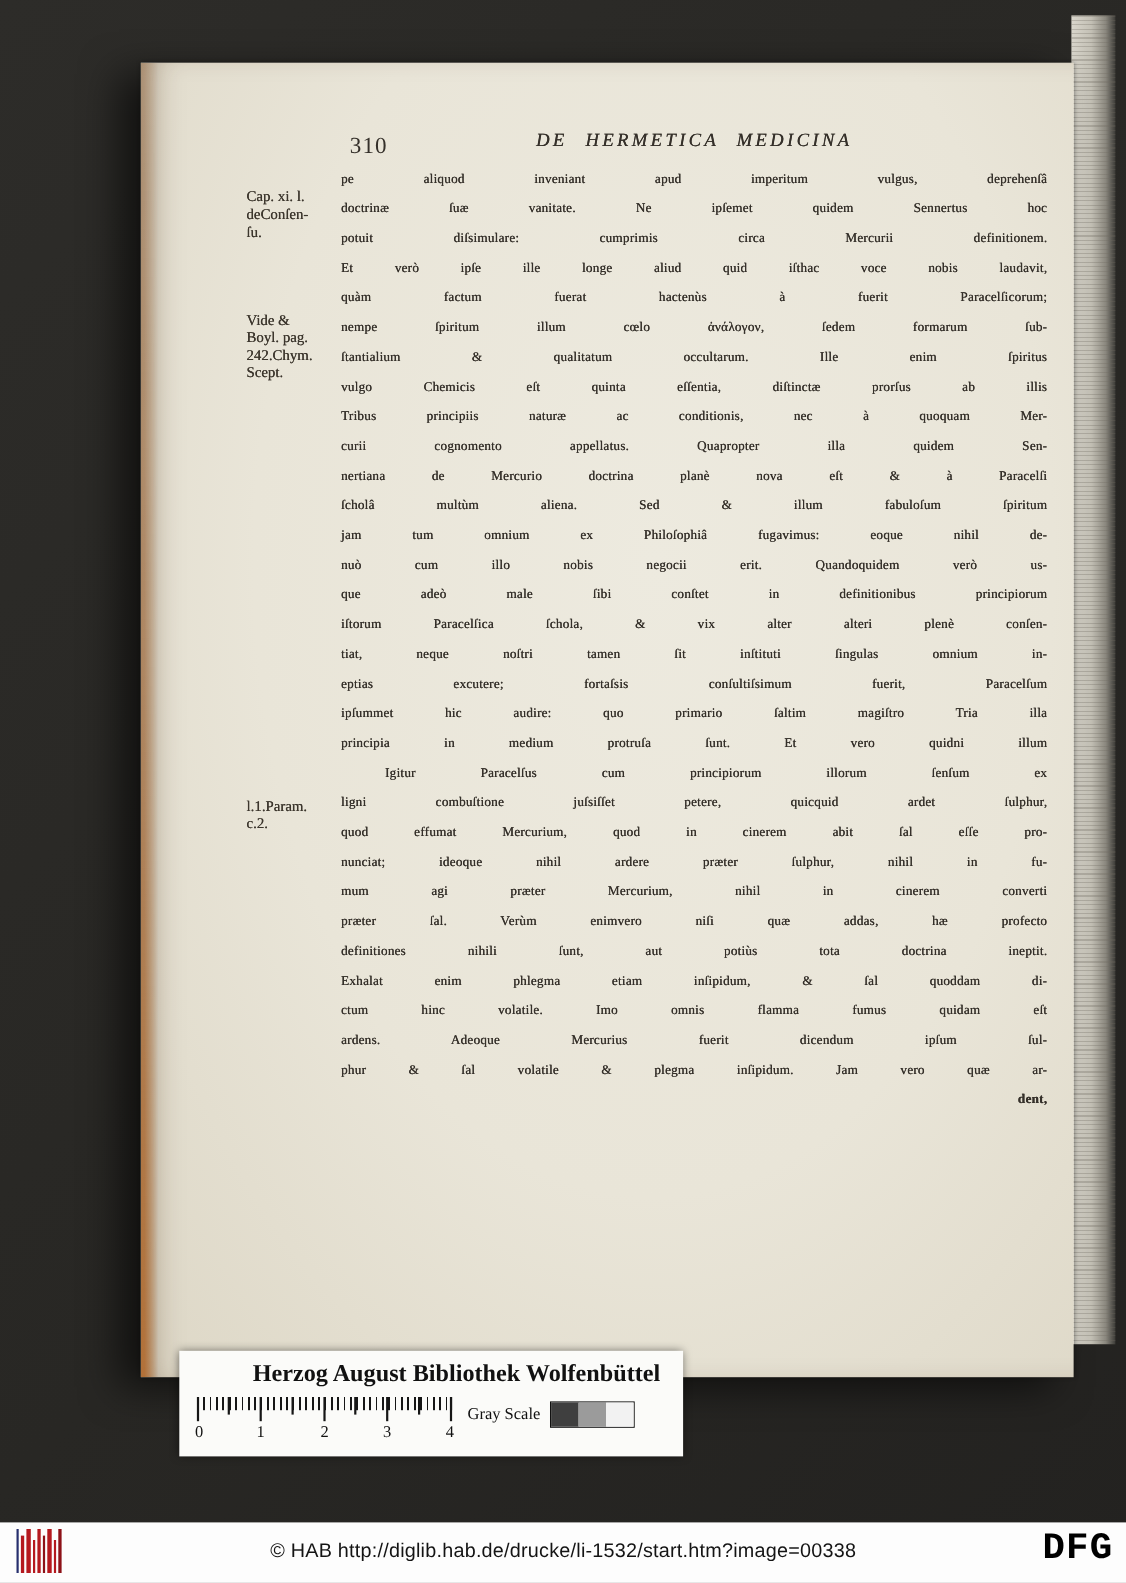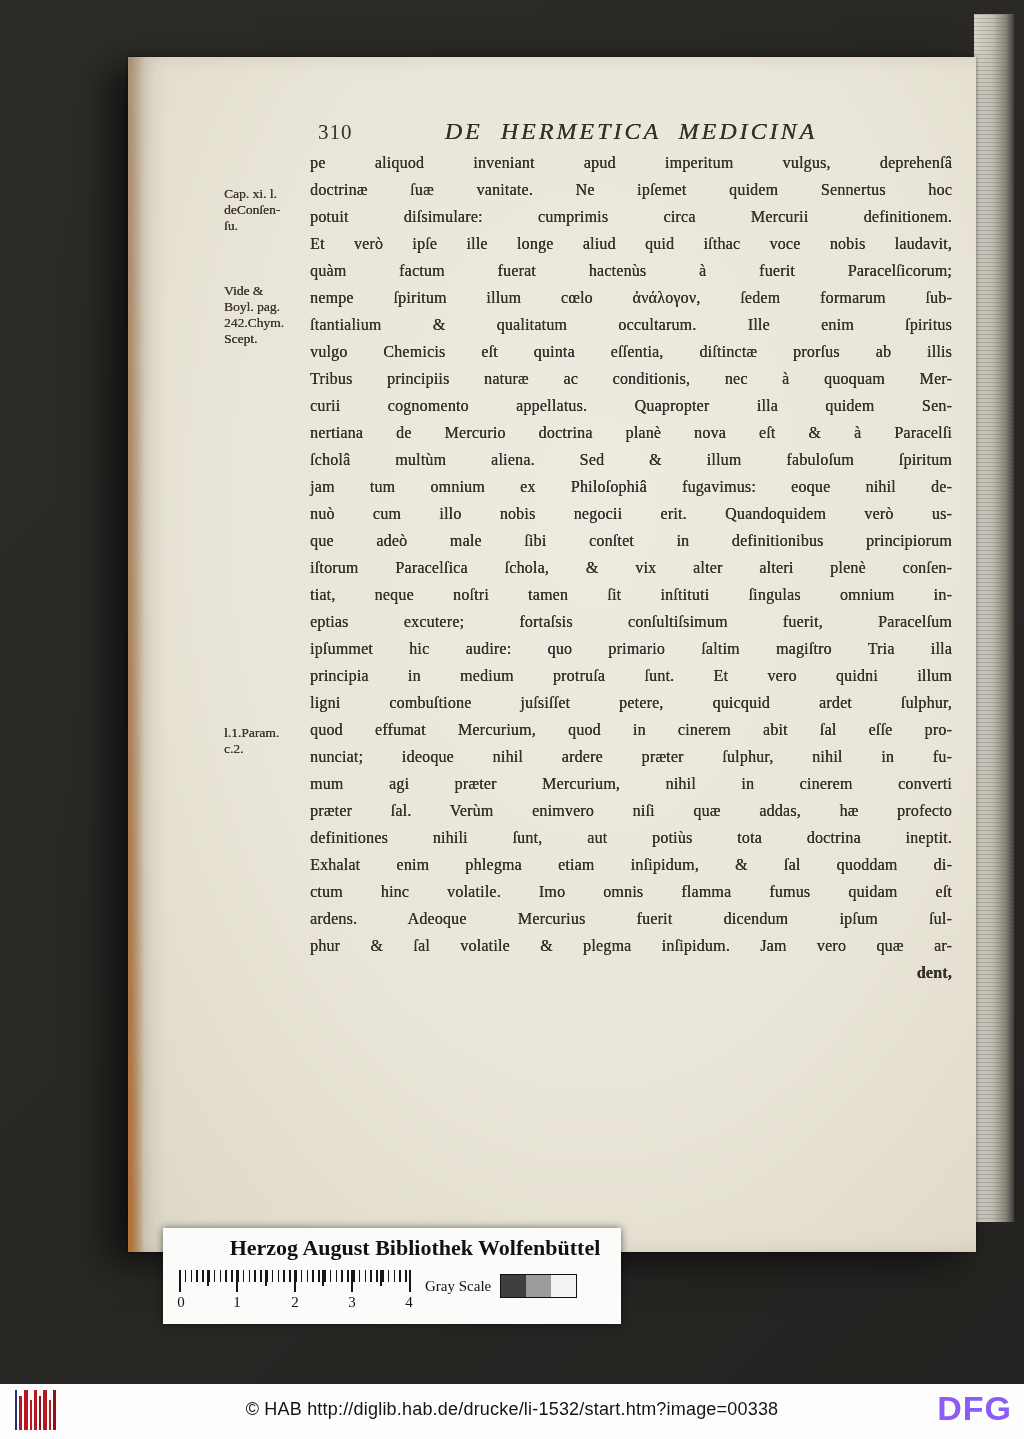--- a/index.html
+++ b/index.html
@@ -30,40 +30,40 @@
     -webkit-mask-image:linear-gradient(to right,#000 20%,transparent 100%);
             mask-image:linear-gradient(to right,#000 20%,transparent 100%);
   }
 
   .ink { color:#35302a; }
 
   .header-row { position:absolute; left:182px; top:61px; width:642px; height:28px; }
   .page-number { position:absolute; left:8px; top:2px; font-size:21px; letter-spacing:1px; }
   .running-title {
     position:absolute; left:0; width:100%; text-align:center;
-    font-style:italic; font-size:24px; letter-spacing:3px; word-spacing:9px;
+    font-style:italic; font-size:17px; letter-spacing:3px; word-spacing:9px;
     text-shadow:0.2px 0 currentColor;
   }
 
   .body-block {
     position:absolute; left:182px; top:92px; width:642px;
-    font-size:16px; line-height:27px; letter-spacing:.2px;
+    font-size:12px; line-height:27px; letter-spacing:.2px;
     text-shadow:0.2px 0 currentColor;
   }
   .body-line { text-align:justify; text-align-last:justify; }
   .body-line.end { text-align-last:left; }
   .body-line.indent { text-indent:40px; }
   .body-line.catchword { text-align-last:right;font-weight:bold; }
 
   .margin-note {
     position:absolute; left:96px; width:80px;
     font-size:13.5px; line-height:16px; color:#3c362d;
     text-shadow:0.2px 0 currentColor;
   }
-  .note-0 { top:129px; }
+  .note-0 { top:114px; }
   .note-1 { top:226px; }
   .note-2 { top:668px; }
   .note-line { white-space:nowrap; }
 
   
   .label-card {
     position:absolute; left:163px; top:1228px; width:458px; height:96px;
     background:#fbfbf9; box-shadow:0 0 8px rgba(0,0,0,.55);
   }
   .label-title {
@@ -157,20 +157,21 @@
         <div class="body-line">nertiana de Mercurio doctrina planè nova eſt &amp; à Paracelſi</div>
         <div class="body-line">ſcholâ multùm aliena. Sed &amp; illum fabuloſum ſpiritum</div>
         <div class="body-line">jam tum omnium ex Philoſophiâ fugavimus: eoque nihil de-</div>
         <div class="body-line">nuò cum illo nobis negocii erit. Quandoquidem verò us-</div>
         <div class="body-line">que adeò male ſibi conſtet in definitionibus principiorum</div>
         <div class="body-line">iſtorum Paracelſica ſchola, &amp; vix alter alteri plenè conſen-</div>
         <div class="body-line">tiat, neque noſtri tamen ſit inſtituti ſingulas omnium in-</div>
         <div class="body-line">eptias excutere; fortaſsis conſultiſsimum fuerit, Paracelſum</div>
         <div class="body-line">ipſummet hic audire: quo primario ſaltim magiſtro Tria illa</div>
         <div class="body-line">principia in medium protruſa ſunt. Et vero quidni illum</div>
+        <div class="body-line indent">Igitur Paracelſus cum principiorum illorum ſenſum ex</div>
         <div class="body-line">ligni combuſtione juſsiſſet petere, quicquid ardet ſulphur,</div>
         <div class="body-line">quod effumat Mercurium, quod in cinerem abit ſal eſſe pro-</div>
         <div class="body-line">nunciat; ideoque nihil ardere præter ſulphur, nihil in fu-</div>
         <div class="body-line">mum agi præter Mercurium, nihil in cinerem converti</div>
         <div class="body-line">præter ſal. Verùm enimvero niſi quæ addas, hæ profecto</div>
         <div class="body-line">definitiones nihili ſunt, aut potiùs tota doctrina ineptit.</div>
         <div class="body-line">Exhalat enim phlegma etiam inſipidum, &amp; ſal quoddam di-</div>
         <div class="body-line">ctum hinc volatile. Imo omnis flamma fumus quidam eſt</div>
         <div class="body-line">ardens. Adeoque Mercurius fuerit dicendum ipſum ſul-</div>
         <div class="body-line">phur &amp; ſal volatile &amp; plegma inſipidum. Jam vero quæ ar-</div>
@@ -217,16 +218,16 @@
       <span class="cbar"></span>
       <span class="cbar"></span>
       <span class="cbar"></span>
       <span class="cbar"></span>
       <span class="cbar"></span>
       <span class="cbar"></span>
       <span class="cbar"></span>
       <span class="cbar"></span>
     </div>
     <div class="copyright">© HAB http://diglib.hab.de/drucke/li-1532/start.htm?image=00338</div>
-    <div class="dfg" style="color: #8b5cf6;">DFG</div>
+    <div class="dfg" style="color: #000000; font-family: Liberation Mono, monospace;">DFG</div>
   </div>
 
 </div>
 
 </body></html>

